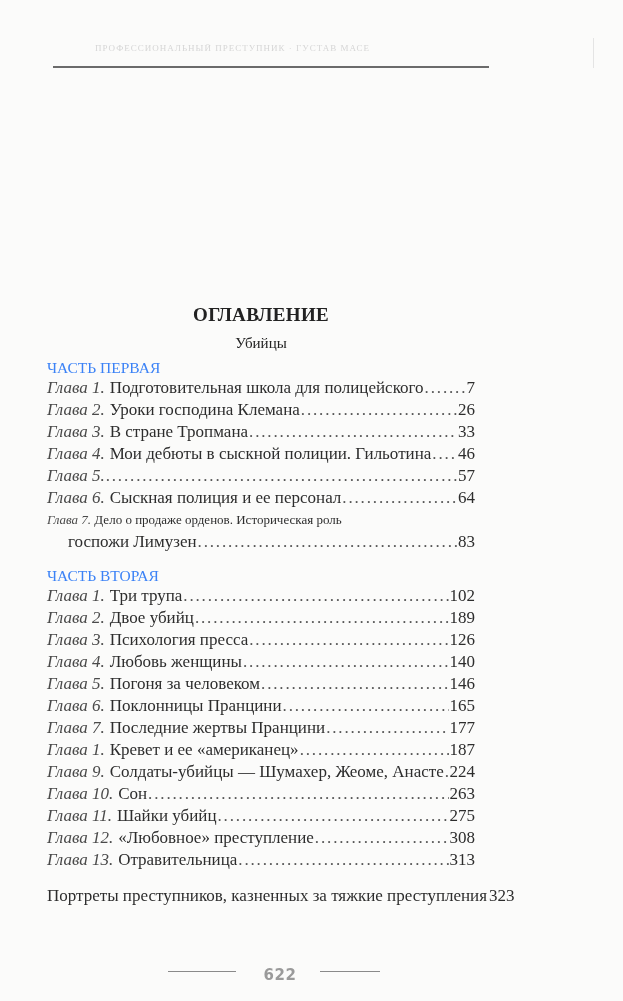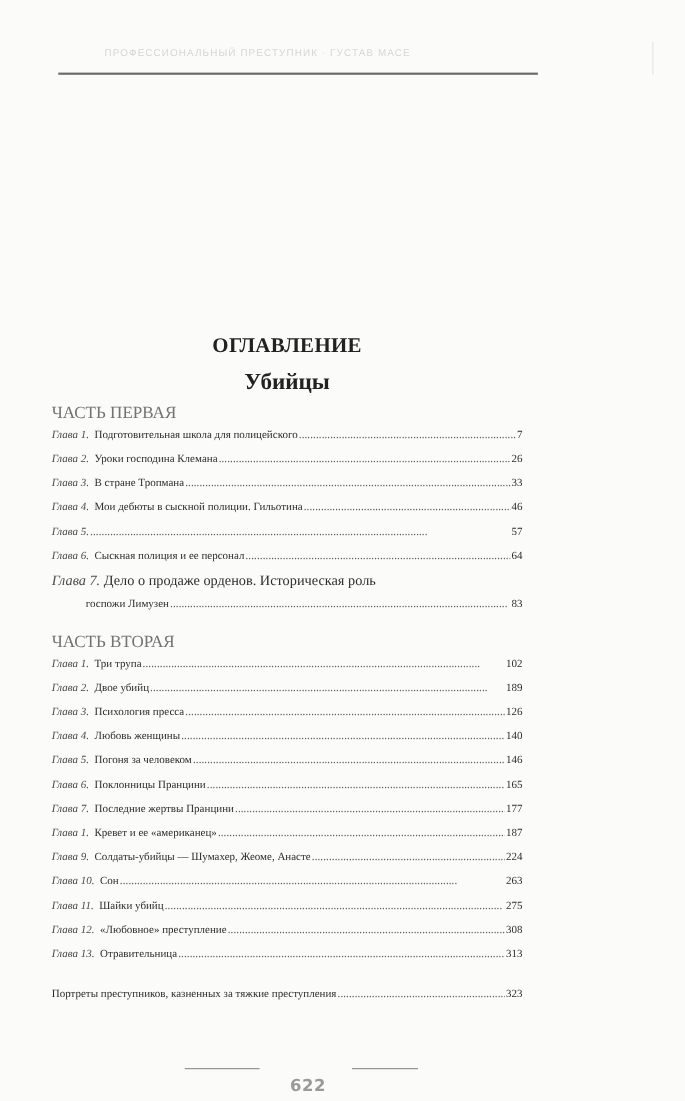--- a/index.html
+++ b/index.html
@@ -6,45 +6,45 @@
   body {
     width:623px; height:1001px; overflow:hidden;
     background:#fbfbfa;
     font-family:"DejaVu Serif","Liberation Serif",serif;
     color:#2a2a2a;
     position:relative;
   }
   .header-faint {
     position:absolute; top:43px; left:95px; width:360px;
     font-size:9px; color:#d6d6d6; letter-spacing:1px;
-    font-family:Liberation Sans, sans-serif; white-space:nowrap; overflow:hidden;
+    font-family:Liberation Serif, serif; white-space:nowrap; overflow:hidden;
   }
   .header-rule {
     position:absolute; top:66px; left:53px; width:436px; height:2px;
     background:#6b6b6b;
   }
   .toc {
     position:absolute; left:47px; top:304px; width:428px;
     font-family:"Liberation Serif",serif;
   }
   .toc-title {
     text-align:center; font-weight:bold; font-size:19px; letter-spacing:0.3px;
     color:#222; margin:0 0 9px 0;
   }
   .toc-subtitle {
-    text-align:center; font-weight:bold; font-size:21px; color:#222;
+    text-align:center; font-weight:normal; font-size:15px; color:#222;
     margin:0 0 6px 0;
   }
   .part {
-    font-size:15.5px; color:#737373; line-height:19px; margin:0;
+    font-size:15.5px; color:#3b82f6; line-height:19px; margin:0;
   }
   .part.second { margin-top:13px; }
   .entry {
     display:flex; align-items:baseline;
-    font-size:10px; line-height:22px; color:#2d2d2d;
+    font-size:17px; line-height:22px; color:#2d2d2d;text-align:right;
   }
   .entry .lbl { font-style:italic; color:#4a4a4a; white-space:nowrap; }
   .entry .ttl { white-space:nowrap; margin-left:5px; }
   .entry .dots {
     flex:1; overflow:hidden; white-space:nowrap; margin:0 1px;
     color:#555; letter-spacing:1.6px;
   }
   .entry .dots::before {
     content:". . . . . . . . . . . . . . . . . . . . . . . . . . . . . . . . . . . . . . . . . . . . . . . . . . . . . . . . . . . . . . . . . . . . . . . . . . . . . . . . . . . . . . . . . . . . . . . . . . . . . . . . . . . . . . . . . . . . . .";
     letter-spacing:-1.2px;
@@ -56,21 +56,21 @@
   .portraits { margin-top:14px; }
   .footer {
     position:absolute; top:962px; left:0; width:623px; height:20px;
   }
   .footer .rule {
     position:absolute; top:9px; height:1px; background:#8a8a8a;
   }
   .footer .rule.l { left:168px; width:68px; }
   .footer .rule.r { left:320px; width:60px; }
   .footer .num {
-    position:absolute; left:252px; top:16px; width:56px; text-align:center;
+    position:absolute; left:252px; top:4px; width:56px; text-align:center;
     font-family:"DejaVu Sans",sans-serif; font-weight:bold; font-size:15px;
     color:#9a9a9a; letter-spacing:0.5px;
   }
   .page-edge {
     position:absolute; top:38px; left:593px; width:1px; height:30px; background:#e4e4e4;
   }
 </style>
 </head>
 <body>
 
@@ -118,21 +118,21 @@
     <span class="ttl">Сыскная полиция и ее персонал</span>
     <span class="dots"></span>
     <span class="pg">64</span>
   </div>
   <div class="entry-multi">
     <div class="line1">
       <span class="lbl">Глава 7.</span>
       <span>Дело о продаже орденов. Историческая роль</span>
     </div>
     <div class="entry line2">
-      <span class="ttl" style="margin-left:10px">госпожи Лимузен</span>
+      <span class="ttl" style="margin-left:0">госпожи Лимузен</span>
       <span class="dots"></span>
       <span class="pg">83</span>
     </div>
   </div>
 
   <div class="part second">ЧАСТЬ ВТОРАЯ</div>
 
   <div class="entry">
     <span class="lbl">Глава 1.</span>
     <span class="ttl">Три трупа</span>

